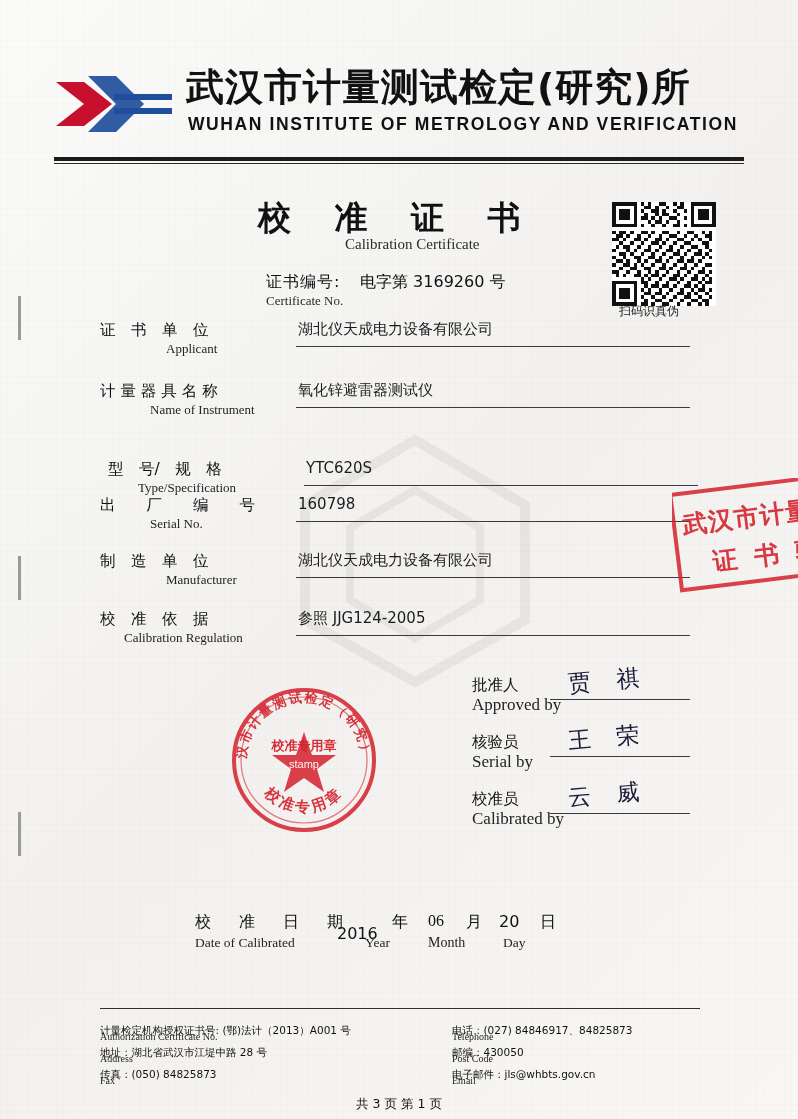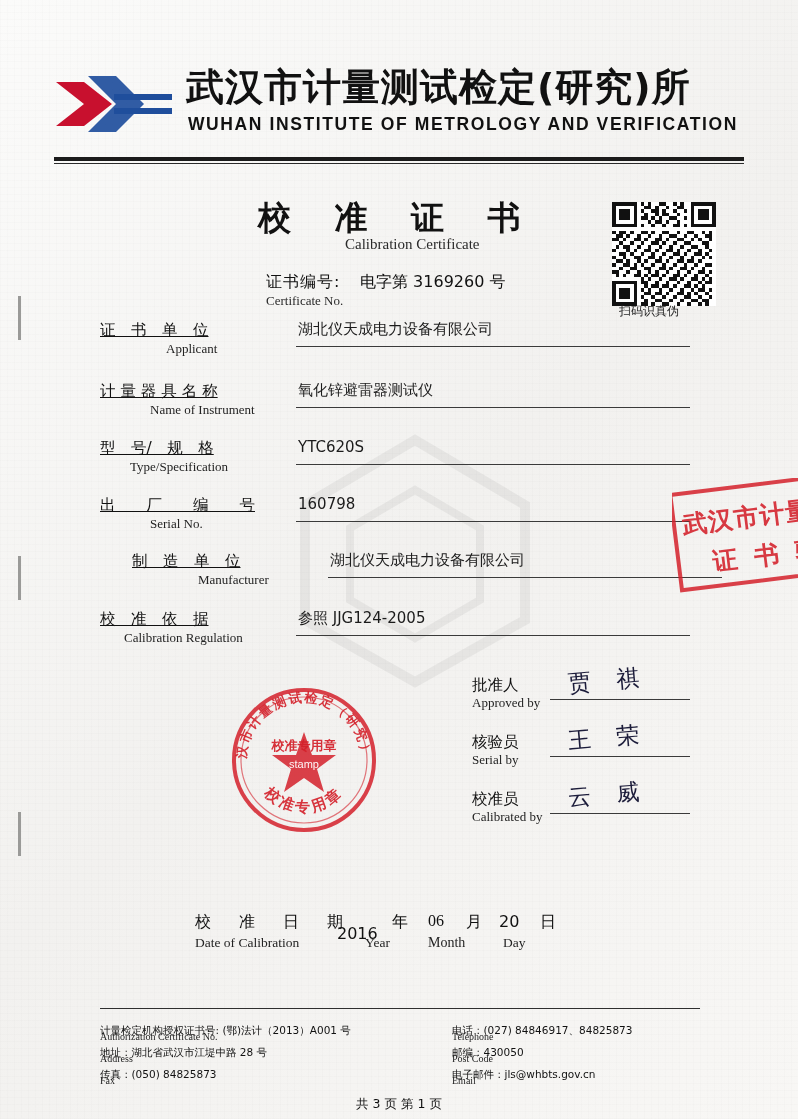--- a/index.html
+++ b/index.html
@@ -174,21 +174,20 @@
     height: 50px;
   }
   .field .lab-cn {
     position: absolute;
     left: 0;
     top: 0;
     font-family: "DejaVu Sans", sans-serif;
     font-size: 15.5px;
     color: #111111;
     white-space: nowrap;
-    text-decoration: underline;
   }
   .field .lab-en {
     position: absolute;
     left: 0;
     top: 21px;
     font-size: 13px;
     color: #232323;
     white-space: nowrap;
   }
   .field .val {
@@ -204,23 +203,23 @@
     position: absolute;
     left: 196px;
     top: 26px;
     width: 394px;
     height: 1px;
     background: #3a3a3a;
   }
 
   .f1 { top: 320px; }
   .f2 { top: 381px; }
-  .f3 { top: 438px; }
+  .f3 { top: 459px; margin-left: 8px; }
   .f4 { top: 495px; }
-  .f5 { top: 551px; margin-left: 32px; }
+  .f5 { top: 551px; }
   .f6 { top: 609px; }
 
   .lab-en.indent1 { left: 66px; }
   .lab-en.indent2 { left: 50px; }
   .lab-en.indent3 { left: 24px; }
   .lab-en.indent4 { left: 30px; }
 
   
   .sig {
     position: absolute;
@@ -234,21 +233,21 @@
     top: 0;
     font-family: Liberation Serif, serif;
     font-size: 15.5px;
     color: #111111;
     white-space: nowrap;
   }
   .sig .s-en {
     position: absolute;
     left: 0;
     top: 20px;
-    font-size: 13px;
+    font-size: 17px;
     color: #232323;
     white-space: nowrap;
   }
   .sig .s-underline {
     position: absolute;
     left: 78px;
     top: 24px;
     width: 140px;
     height: 1px;
     background: #3a3a3a;
@@ -724,21 +723,21 @@
   <svg class="stamp-corner" viewBox="0 0 150 118">
     <g transform="rotate(-7 75 59)">
       <rect x="4" y="8" width="160" height="96" fill="none" stroke="#d4202a" stroke-width="4" opacity="0.85"></rect>
       <text x="12" y="48" font-family="'DejaVu Sans', sans-serif" font-size="25" font-weight="bold" fill="#d4202a" opacity="0.88" letter-spacing="1">武汉市计量测试</text>
       <text x="38" y="88" font-family="'DejaVu Sans', sans-serif" font-size="25" font-weight="bold" fill="#d4202a" opacity="0.88" letter-spacing="4">证 书 骑</text>
     </g>
   </svg>
 
   <div class="date-row">
     <div class="d-cn">校　准　日　期</div>
-    <div class="d-en">Date of Calibration</div>
+    <div class="d-en">Date of Calibrated</div>
     <div class="d-year-v">2016</div>
     <div class="d-year-u">年</div>
     <div class="d-year-e">Year</div>
     <div class="d-mon-v">06</div>
     <div class="d-mon-u">月</div>
     <div class="d-mon-e">Month</div>
     <div class="d-day-v">20</div>
     <div class="d-day-u">日</div>
     <div class="d-day-e">Day</div>
   </div>

